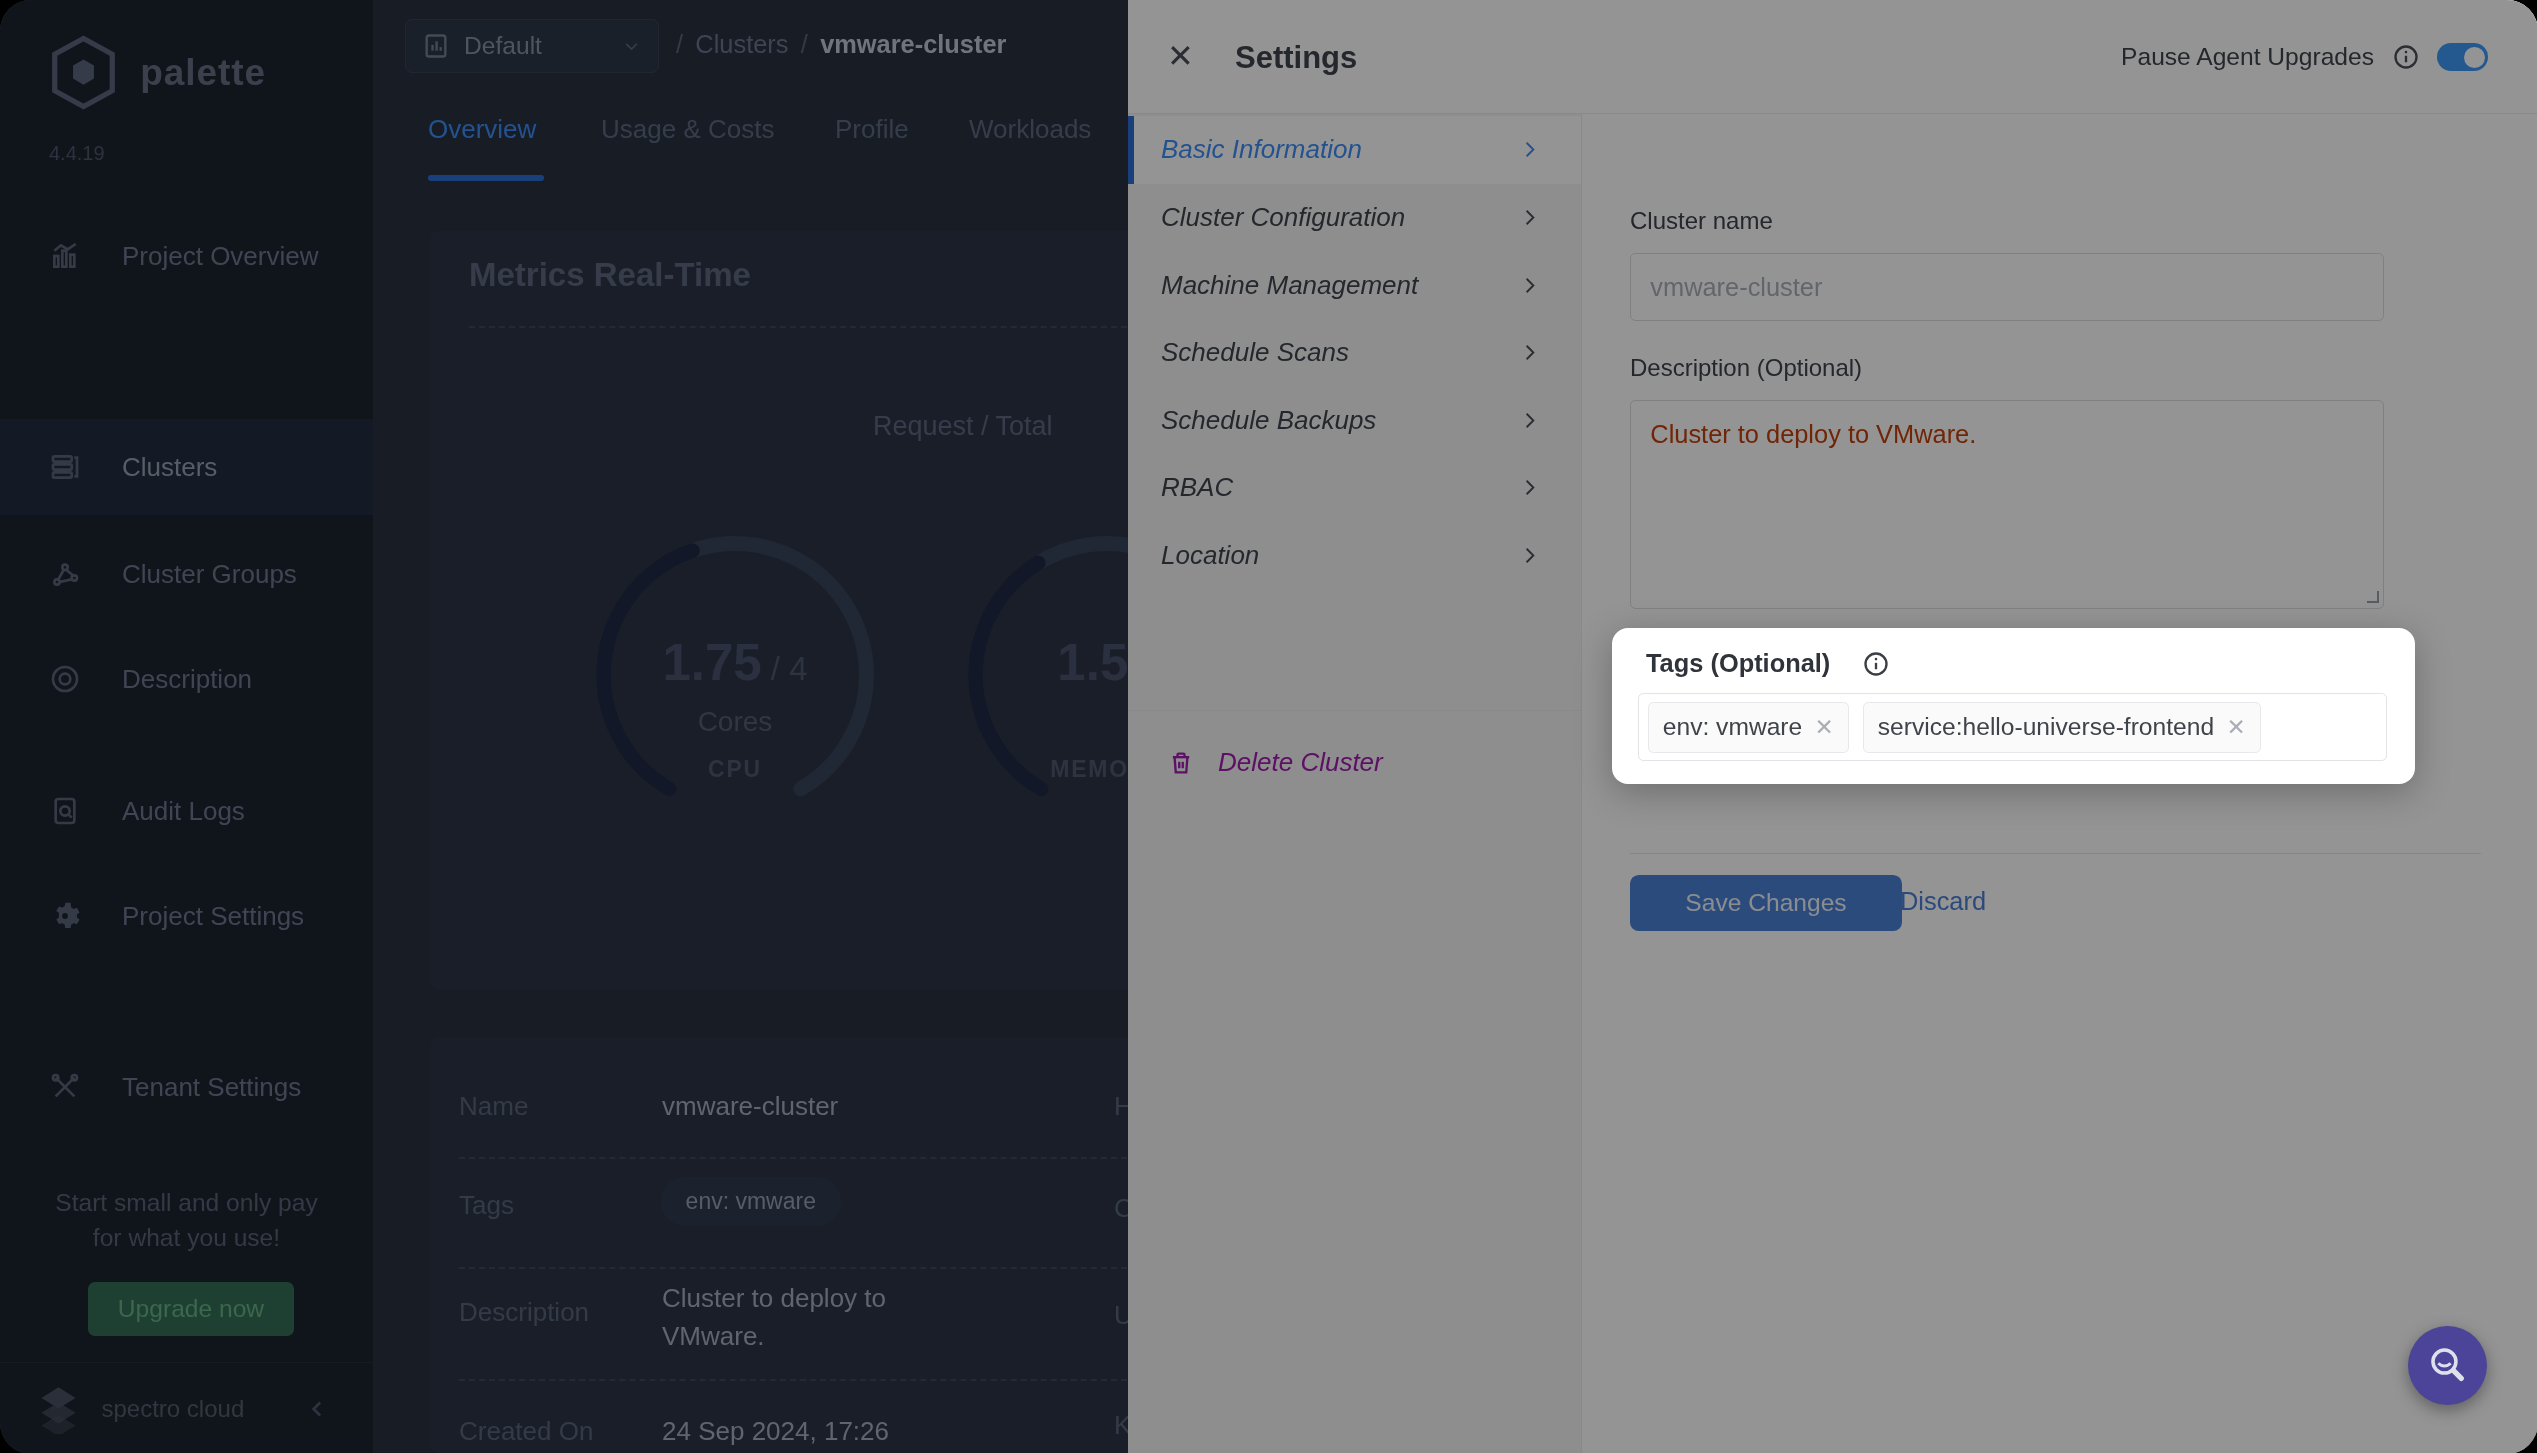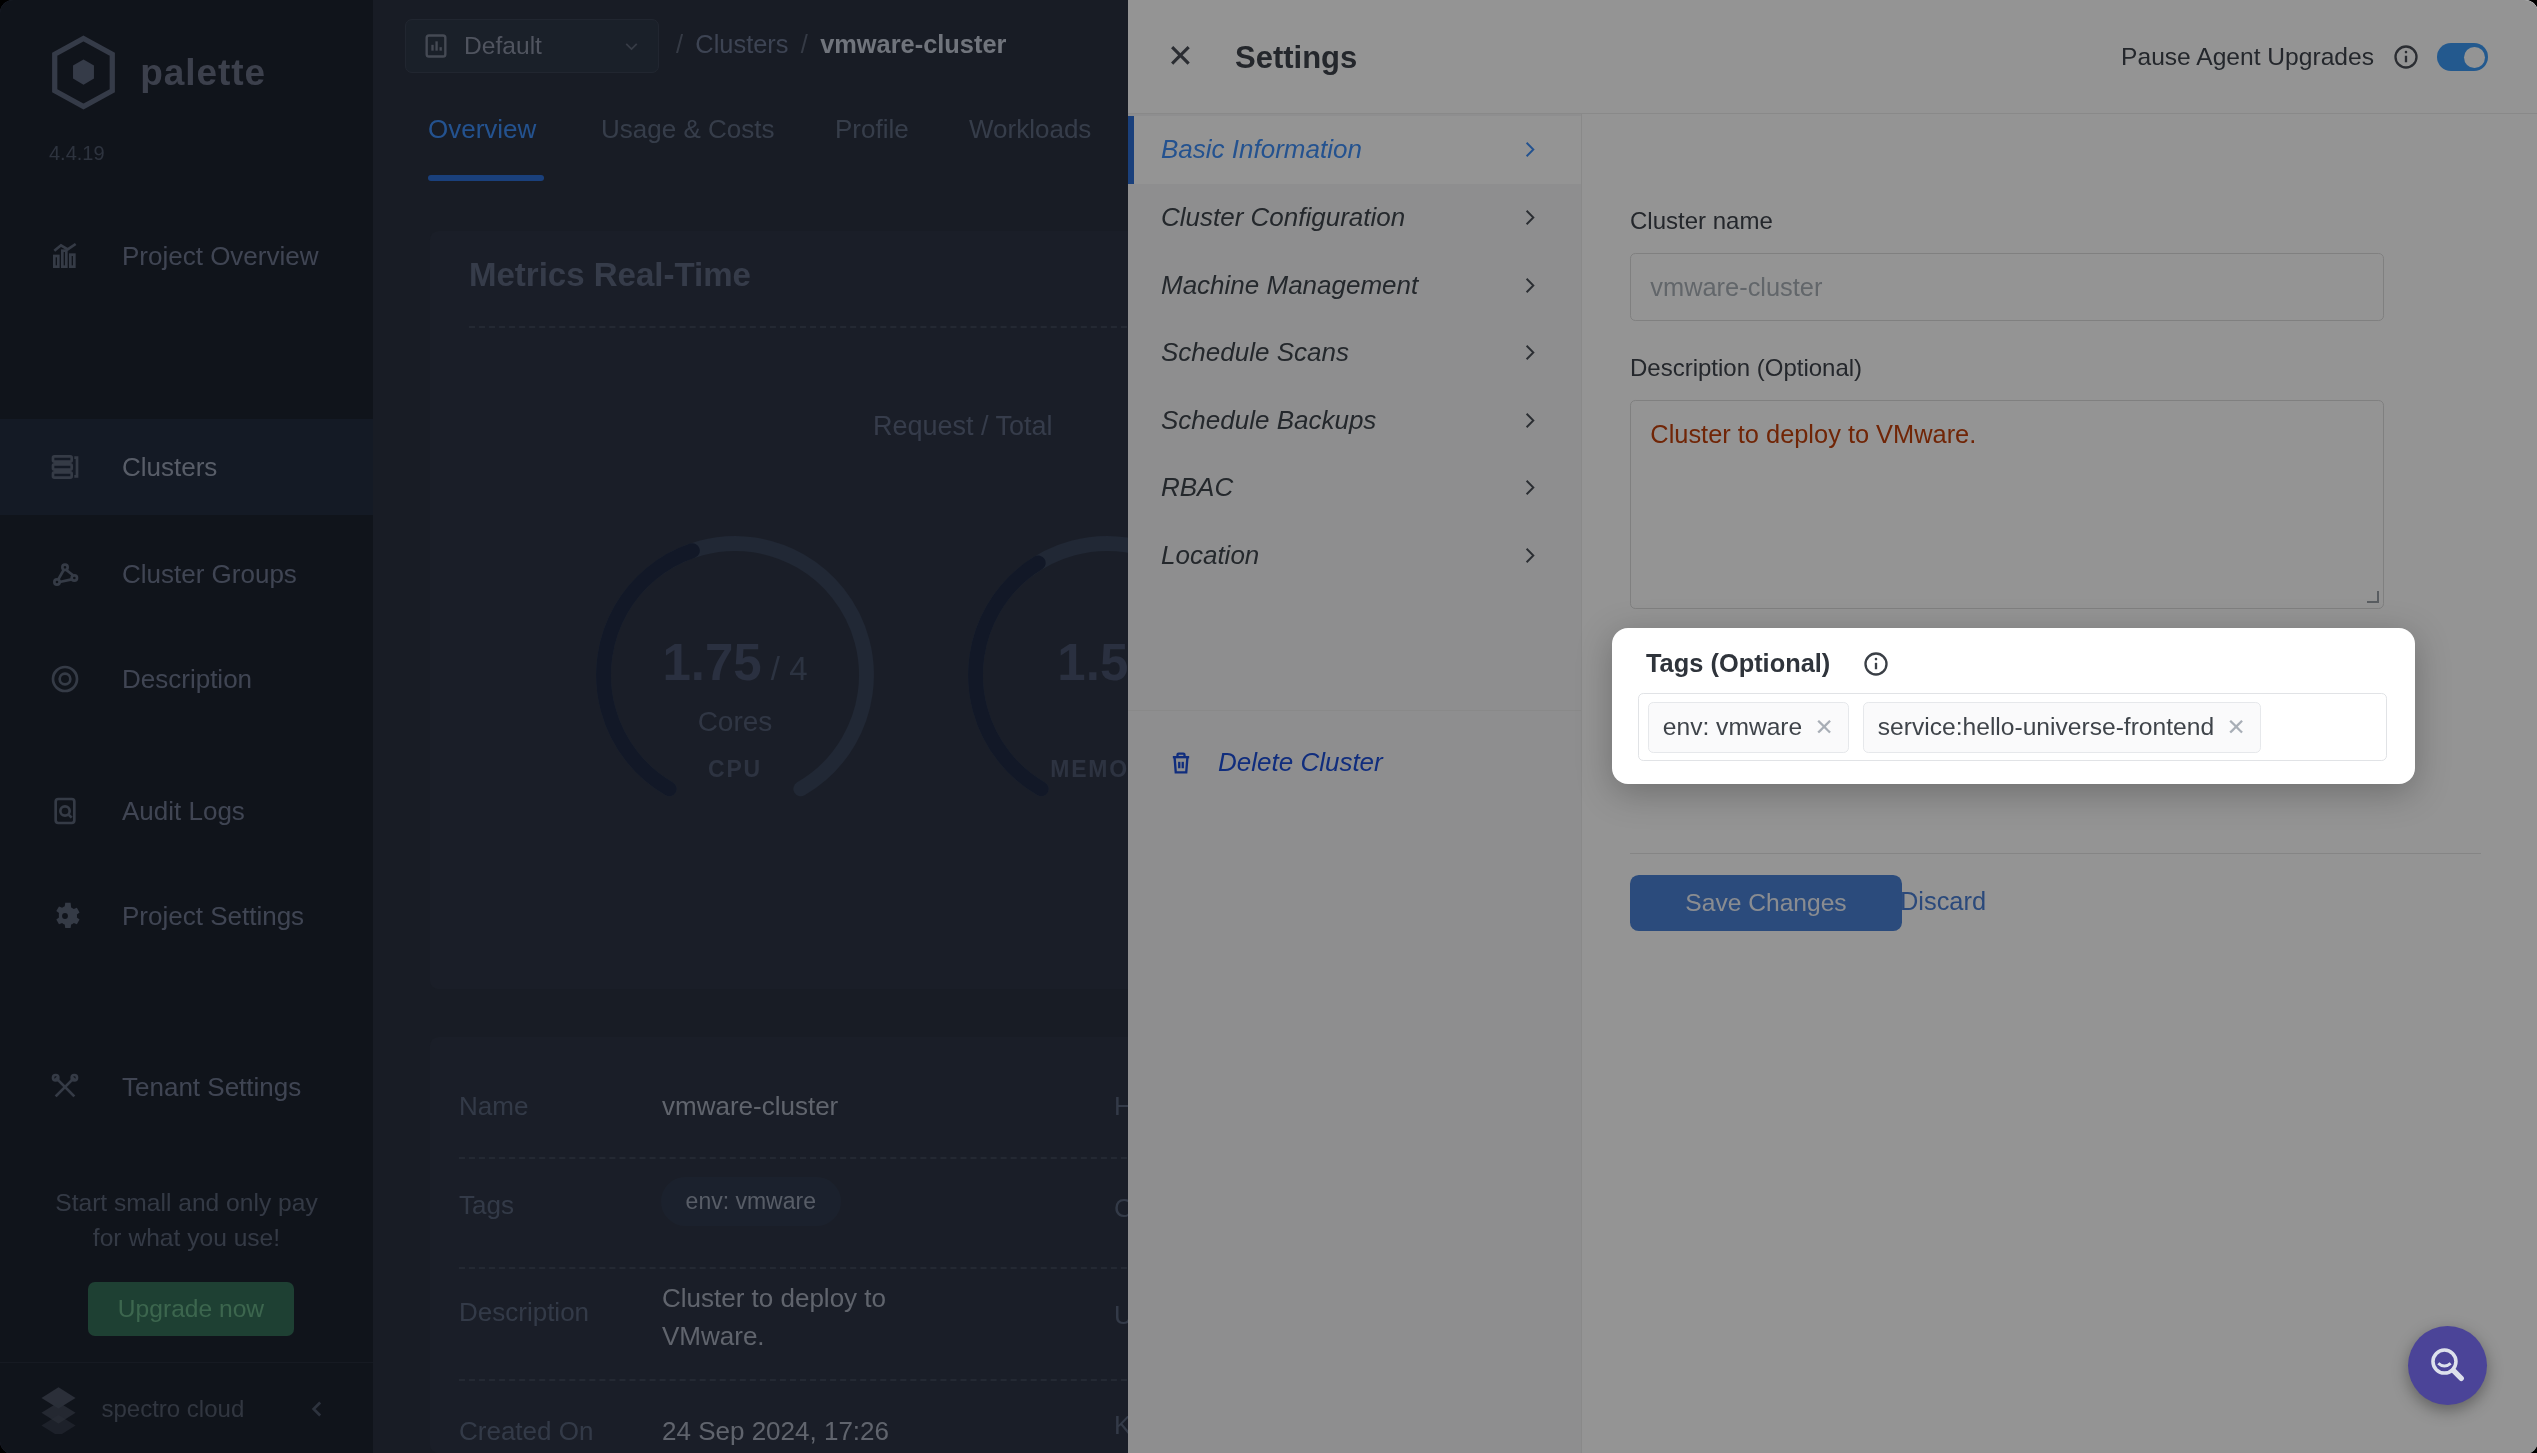--- a/index.html
+++ b/index.html
@@ -1,18 +1,18 @@
 <!DOCTYPE html>
 <html style="font-size:14px"><head>
 <meta charset="utf-8">
 <style>
   * { margin:0; padding:0; box-sizing:border-box; }
   body { background:#000; font-family:"Liberation Sans", sans-serif; }
   .app { position:relative; width:2538px; height:1454px; background:#2a3140;
-         border-radius:13px; overflow:hidden; }
+         border-radius:31px; overflow:hidden; }
 
   
   .sidebar { position:absolute; left:0; top:0; width:373px; height:1454px;
              background:#1d2330; z-index:5; }
   .brand-row { position:absolute; left:46px; top:33px; display:flex; align-items:center; gap:19.3px; }
   .brand-row svg { color:#5c667c; }
   .brand-name { font-size:37px; font-weight:bold; color:#686f84; letter-spacing:0.9px; }
   .version { position:absolute; left:49px; top:142px; font-size:20px; color:#4e586b; }
   .nav-item { position:absolute; left:0; width:373px; height:96px; display:flex;
               align-items:center; gap:41px; padding-left:49px; cursor:pointer; }
@@ -92,21 +92,21 @@
   .menu-item { position:absolute; left:0; width:100%; height:68px; display:flex;
                align-items:center; padding-left:33px; font-size:26px; color:#3f454d;
                cursor:pointer; }
   .menu-item .chev { position:absolute; right:40px; color:#4a4f57; display:flex; }
   .menu-item.active { background:#ffffff; color:#3e8ef7; }
   .menu-item.active::before { content:""; position:absolute; left:0; top:0; bottom:0;
                               width:6.1px; background:#2e6fd6; }
   .menu-item.active .chev { color:#3e8ef7; }
   .menu-divider { position:absolute; left:0; top:596px; width:100%; border-top:1.8px solid #ececec; }
   .delete-row { position:absolute; left:0; top:616px; width:100%; height:65px; display:flex;
-                align-items:center; gap:23px; padding-left:39px; color:#1d4ed8;
+                align-items:center; gap:23px; padding-left:39px; color:#a21caf;
                 font-size:26px; cursor:pointer; }
   .form-label { position:absolute; left:502px; font-size:24px; color:#3f444c; }
   .name-input { position:absolute; left:502px; top:253px; width:754px; height:68px;
                 border:1.8px solid #dcdcdc; border-radius:5.3px; background:#fff;
                 font-size:25.4px; color:#a9b0b7; padding:0 19.3px; font-family:inherit; }
   .desc-area { position:absolute; left:502px; top:400px; width:754px; height:209px;
                border:1.8px solid #dcdcdc; border-radius:5.3px; background:#fff;
                font-size:25.4px; color:#c2410c; padding:16px 19.3px; resize:none;
                font-family:inherit; line-height:35px; }
   .resize-corner { position:absolute; left:1239px; top:591px; width:12.3px; height:12.3px;

